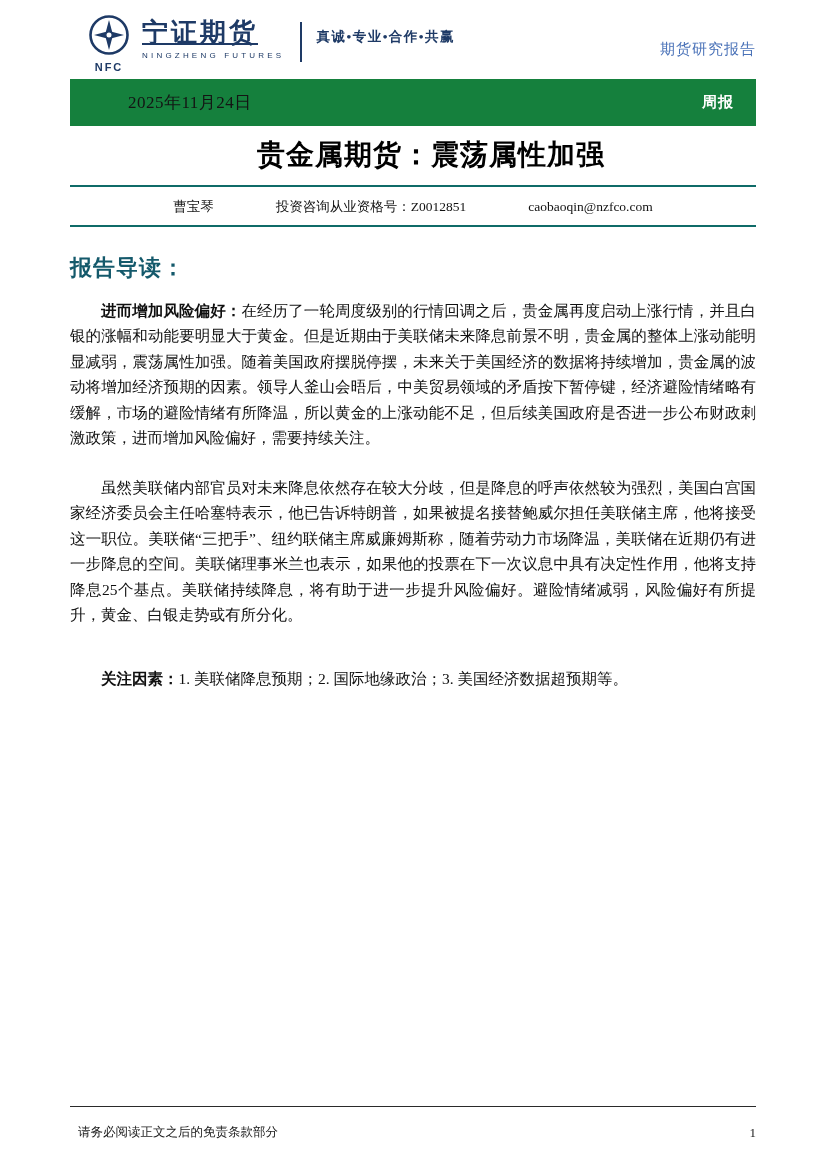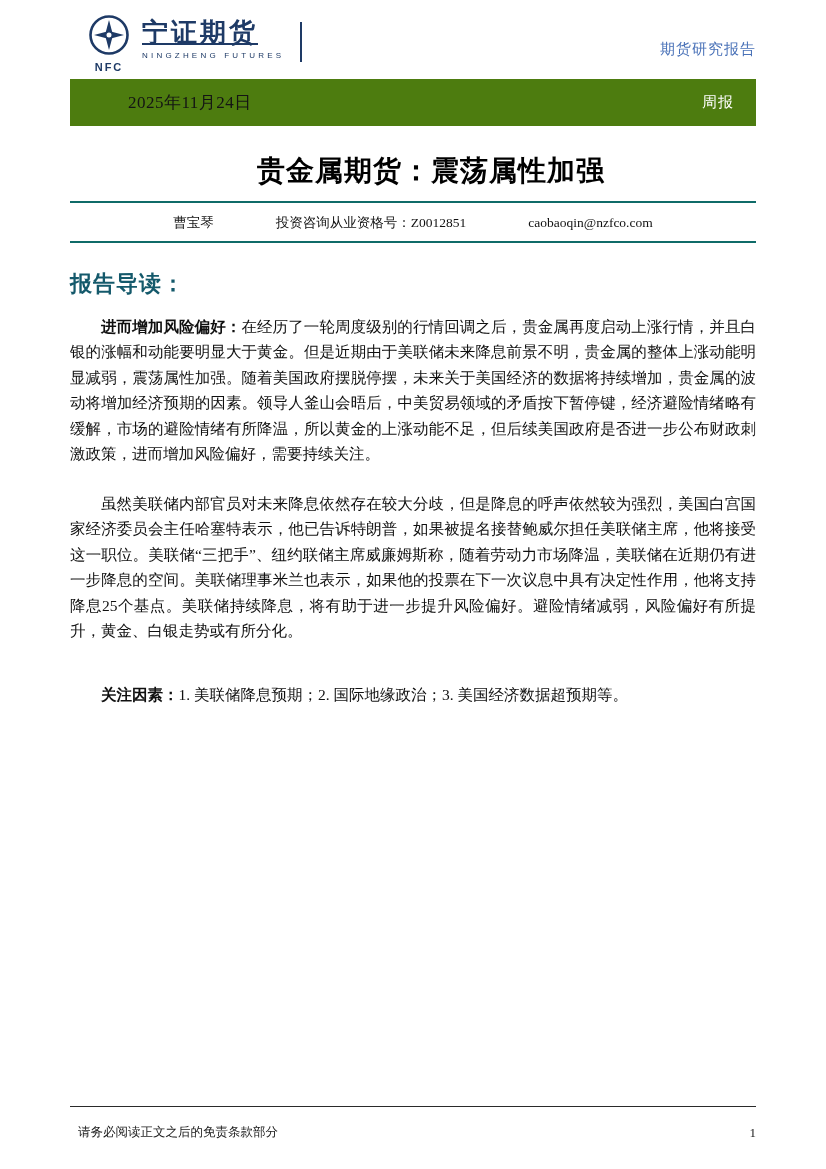--- a/index.html
+++ b/index.html
@@ -28,29 +28,29 @@
     font-family:"Liberation Sans",sans-serif; font-size:8px; color:#1e3a66;
     letter-spacing:3.2px; margin-top:3px;
   }
   .vline { width:2px; height:40px; background:#1e3a66; margin:8px 14px 0 16px; }
   .tagline {
     color:#1e3a66; font-weight:bold; font-size:13.5px; letter-spacing:1.5px; padding-top:14px;
   }
   .report-type { color:#4a72b8; font-weight:normal; font-size:15px; margin-top:26px; letter-spacing:1px; }
   
   .banner {
-    margin:6px 70px 0; height:47px; background:#4d7c0f;
+    margin:6px 70px 0; height:47px; background:#15803d;
     display:flex; align-items:center; justify-content:space-between;
     padding:0 22px 0 58px;
   }
   .banner-date { font-size:17px; color:#141414; letter-spacing:0.5px; }
-  .banner-period { font-size:15px; color:#ffffff; letter-spacing:1px; }
+  .banner-period { font-size:15px; color:#ffffff; letter-spacing:1px;font-weight:bold; }
   
   .title {
-    margin-top:26px; text-align:center; font-size:28px; font-weight:bold;
+    margin-top:10px; text-align:center; font-size:28px; font-weight:bold;
     color:#000; letter-spacing:1px;padding-left:36px;
   }
   .rule { height:2px; background:#0f6b68; margin:11px 70px 0; }
   .rule.thin { height:1.5px; margin-top:9px; }
   .byline {
     margin:11px 70px 0; display:flex; justify-content:center; align-items:center;
     gap:62px; font-size:13.5px; color:#111;
   }
   
   .section-heading {
@@ -90,20 +90,21 @@
             <circle cx="21" cy="21" r="3.2" fill="#ffffff" stroke="#1e3a66" stroke-width="1.4"></circle>
           </svg>
         </span>
         <span class="logo-nfc">NFC</span>
       </div>
       <div class="brand">
         <div class="brand-cn">宁证期货</div>
         <div class="brand-en">NINGZHENG FUTURES</div>
       </div>
       <div class="vline"></div>
+      <div class="tagline">真诚•专业•合作•共赢</div>
     </div>
     <div class="report-type">期货研究报告</div>
   </div>
 
   <div class="banner">
     <span class="banner-date">2025年11月24日</span>
     <span class="banner-period">周报</span>
   </div>
 
   <h1 class="title">贵金属期货：震荡属性加强</h1>

